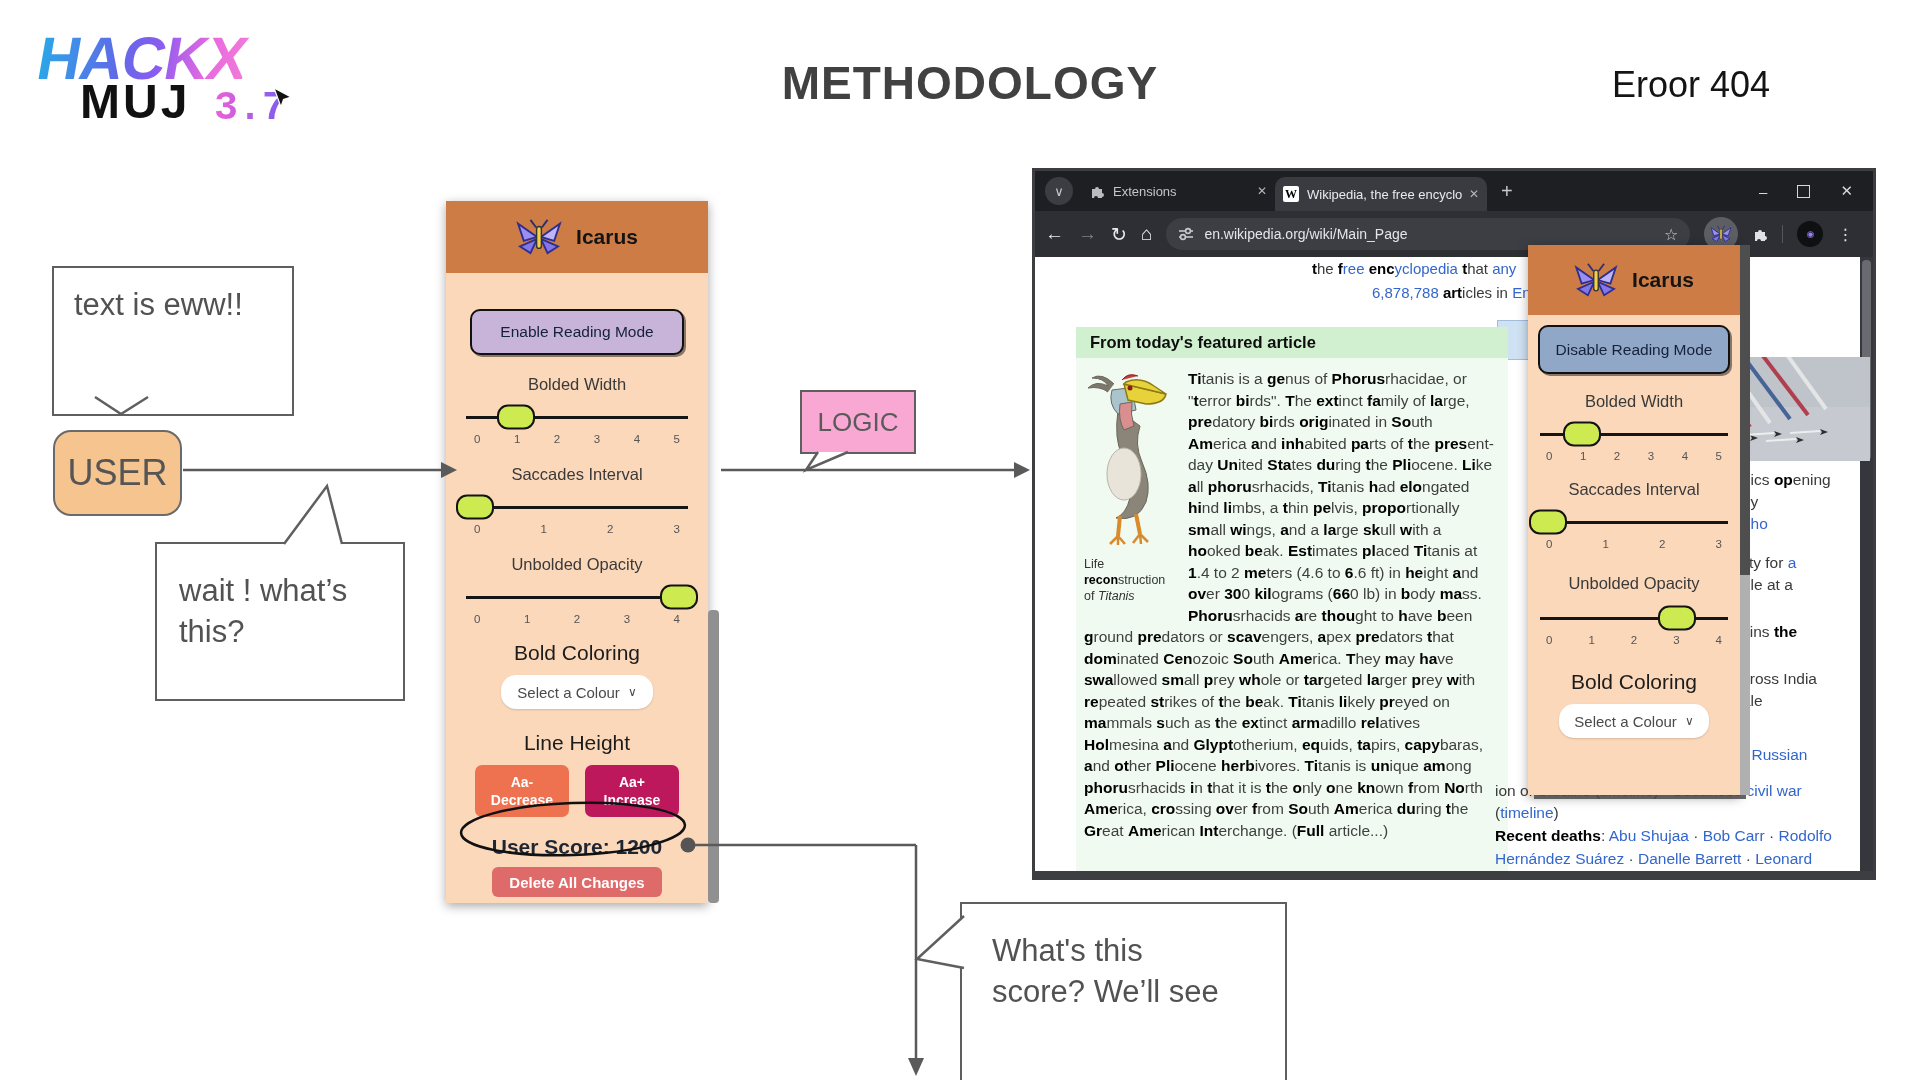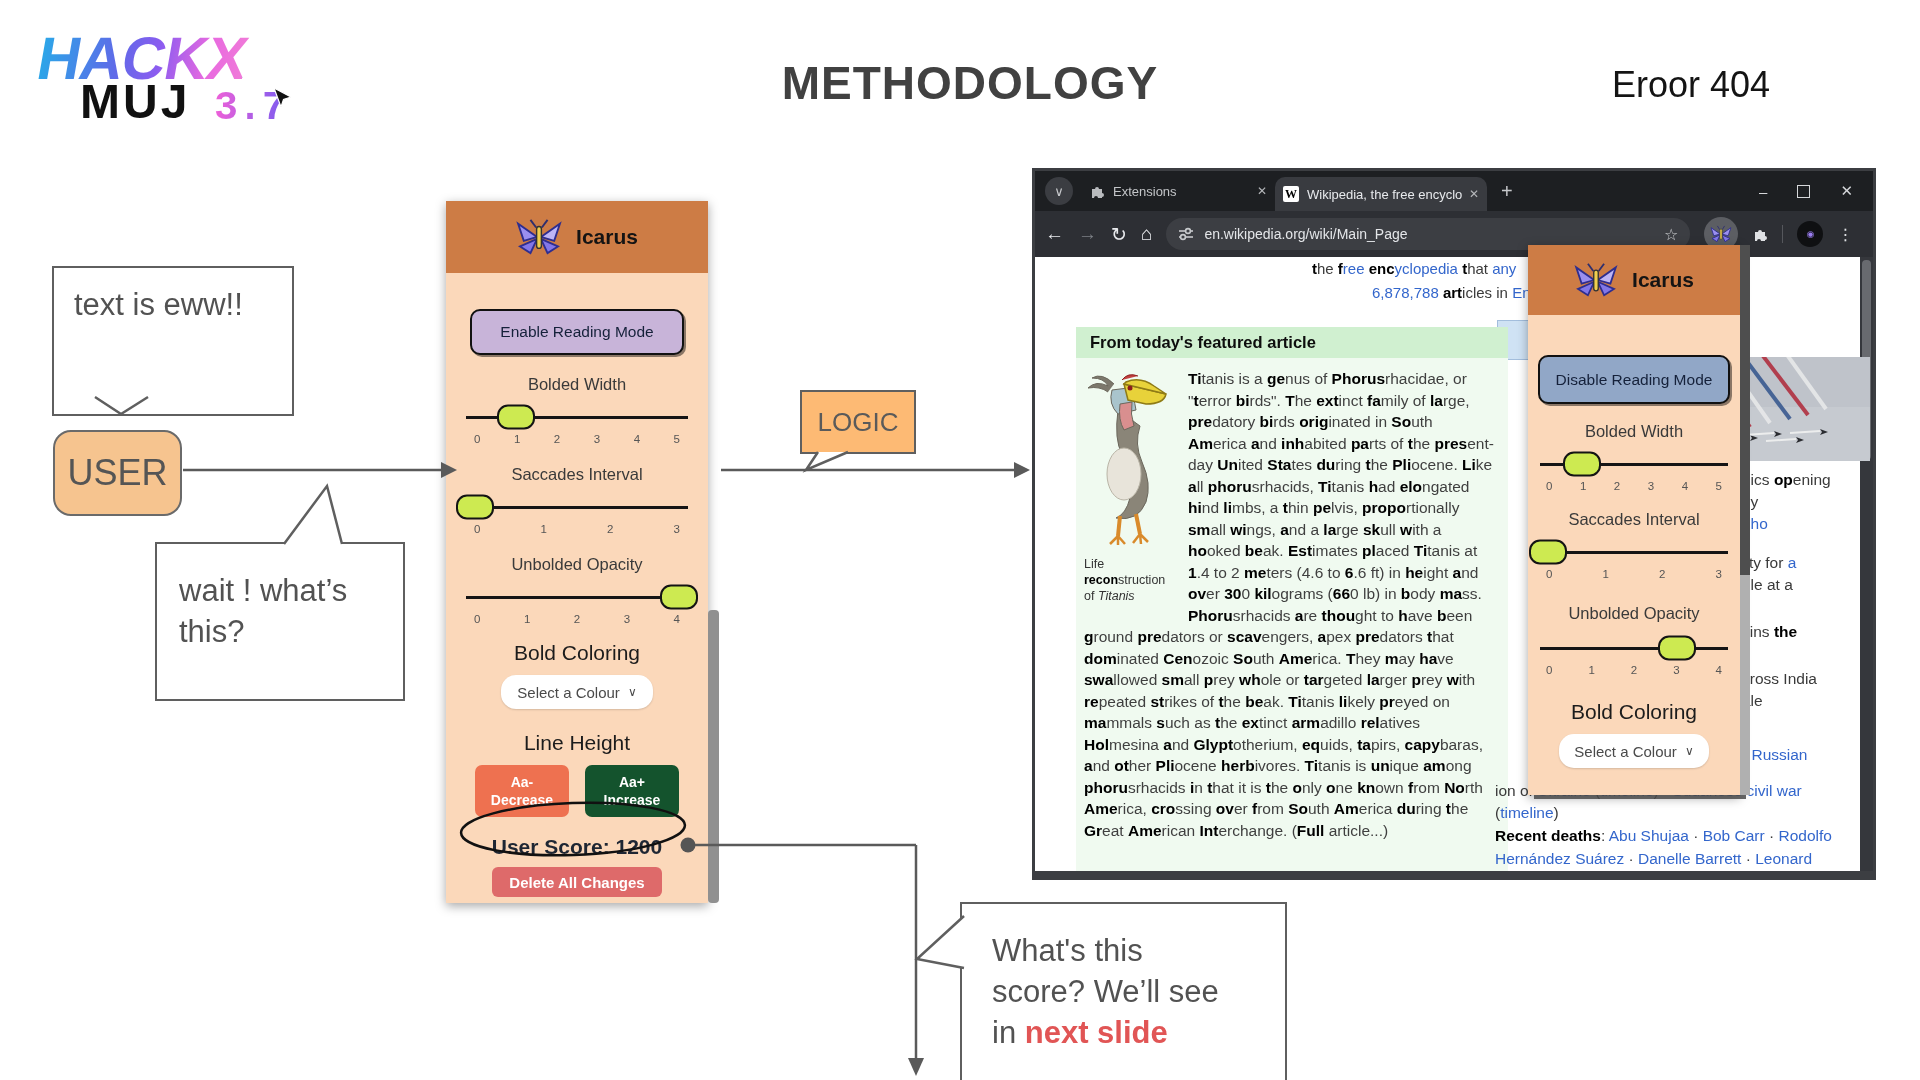--- a/index.html
+++ b/index.html
@@ -20,37 +20,37 @@
   .team-name{left:1612px;top:64px;font-size:36px;color:#141414;}
 
   
   .bubble{background:#fff;border:2.5px solid #5f5f5f;color:#525252;font-size:31px;line-height:41px;z-index:30;}
   .bubble1{left:52px;top:266px;width:218px;height:130px;padding:16px 0 0 20px;}
   .bubble2{left:155px;top:542px;width:224px;height:129px;padding:26px 0 0 22px;}
   .bubble3{left:960px;top:902px;width:293px;height:161px;padding:26px 0 0 30px;}
   .bubble3 .hl{color:#e15555;font-weight:700;}
   .user-box{left:53px;top:430px;width:125px;height:82px;border:2.5px solid #6a6a6a;border-radius:18px;
     background:#f6c48f;color:#555;font-size:36px;display:flex;align-items:center;justify-content:center;z-index:30;}
-  .logic-box{left:800px;top:390px;width:112px;height:60px;border:2.5px solid #5f5f5f;background:#fdba74;
+  .logic-box{left:800px;top:390px;width:112px;height:60px;border:2.5px solid #5f5f5f;background:#f9a8d4;
     color:#5a5a5a;font-size:26px;display:flex;align-items:center;justify-content:center;z-index:30;}
   #overlay{left:0;top:0;z-index:40;pointer-events:none;}
 
   
   .panel{background:#fbd8ba;box-shadow:0 3px 10px rgba(0,0,0,.35);}
   .panel-left{left:446px;top:201px;width:262px;height:702px;z-index:20;}
   .panel-right{left:1528px;top:245px;width:212px;height:550px;z-index:10;box-shadow:6px 4px 0 rgba(74,74,74,.85),0 3px 10px rgba(0,0,0,.35);}
   .panel-head{background:#cd7c45;display:flex;align-items:center;justify-content:center;gap:14px;}
   .panel-left .panel-head{height:72px;}
   .panel-right .panel-head{height:70px;}
   .panel-name{font-size:21px;font-weight:700;color:#141414;}
   .panel-body{display:flex;flex-direction:column;align-items:center;}
   .mode-btn{border:2.5px solid #111;border-radius:10px;font-size:15.5px;font-weight:500;color:#15213a;
     display:flex;align-items:center;justify-content:center;box-shadow:2px 2px 0 rgba(0,0,0,.45);}
   .panel-left .mode-btn{width:210px;height:42px;margin-top:36px;background:#c8b4d9;}
-  .panel-right .mode-btn{width:188px;height:45px;margin-top:40px;background:#91a7c7;}
+  .panel-right .mode-btn{width:188px;height:45px;margin-top:10px;background:#91a7c7;}
   .panel-label{font-size:16.5px;color:#3a3a3a;}
   .panel-left .panel-label{margin-top:20px;}
   .panel-right .panel-label{margin-top:18px;}
   .slider{position:relative;height:22px;margin-top:12px;}
   .panel-left .slider{width:222px;}
   .panel-right .slider{width:188px;}
   .slider .track{position:absolute;left:0;right:0;top:50%;height:2.5px;margin-top:-1px;background:#151515;}
   .slider .thumb{position:absolute;top:50%;transform:translate(-50%,-50%);width:34px;height:21px;
     border-radius:11px;background:#cdea51;border:2.5px solid #141414;}
   .ticks{display:flex;justify-content:space-between;font-size:11.5px;color:#555;margin-top:5px;}
@@ -58,21 +58,21 @@
   .panel-right .ticks{width:176px;}
   .panel-h3{font-size:21px;font-weight:400;color:#1c1c1c;}
   .select-pill{background:#fff;border-radius:15px;color:#4a4a4a;font-size:15px;display:flex;align-items:center;
     justify-content:center;gap:8px;box-shadow:0 1px 2px rgba(0,0,0,.15);}
   .panel-left .select-pill{width:152px;height:34px;margin-top:10px;}
   .panel-right .select-pill{width:150px;height:34px;margin-top:10px;}
   .aa-row{display:flex;gap:16px;margin-top:10px;}
   .aa-btn{width:94px;height:52px;border-radius:7px;color:#fff;font-weight:700;display:flex;flex-direction:column;
     align-items:center;justify-content:center;font-size:14px;line-height:18px;}
   .aa-dec{background:#ee7150;}
-  .aa-inc{background:#14532d;}
+  .aa-inc{background:#be185d;}
   .user-score{margin-top:18px;font-size:21px;font-weight:700;color:#1e2633;}
   .delete-btn{margin-top:8px;width:170px;height:30px;background:#de6a6a;color:#fff;font-weight:700;font-size:15px;
     border-radius:6px;display:flex;align-items:center;justify-content:center;}
   .scrollbar-strip{z-index:21;background:#909090;border-radius:4px;}
   .popup-scroll-track{left:1740px;top:245px;width:10px;height:550px;background:#b0b0b0;z-index:11;}
   .popup-scroll-thumb{left:1740px;top:245px;width:10px;height:330px;background:#4e4e4e;z-index:12;}
 
   
   .browser{left:1032px;top:168px;width:844px;height:712px;z-index:1;
     border-style:solid;border-color:#3c3e42;border-width:3px 3px 9px 3px;box-sizing:border-box;background:#fff;}
@@ -135,21 +135,20 @@
 </div>
 <div class="abs user-box">USER</div>
 <div class="abs bubble bubble2">
   <div>wait ! what’s</div>
   <div>this?</div>
 </div>
 <div class="abs logic-box">LOGIC</div>
 <div class="abs bubble bubble3">
   <div>What's this</div>
   <div>score? We’ll see</div>
-  <div><span>in </span><span class="hl">next slide</span></div>
 </div>
 
 <div class="abs browser">
   <div class="tabstrip">
     <div class="tab-search">
         <span>∨</span>
       </div>
     <div class="tab tab-inactive">
       <svg class="fav" viewBox="0 0 16 16">
           <path d="M3 6 h3 a2 2 0 1 1 4 0 h3 v4 a2 2 0 1 1 0 4 l0 0 v1 h-4 a2 2 0 1 0 -4 0 H3 Z" fill="#b9bbbe"></path>

